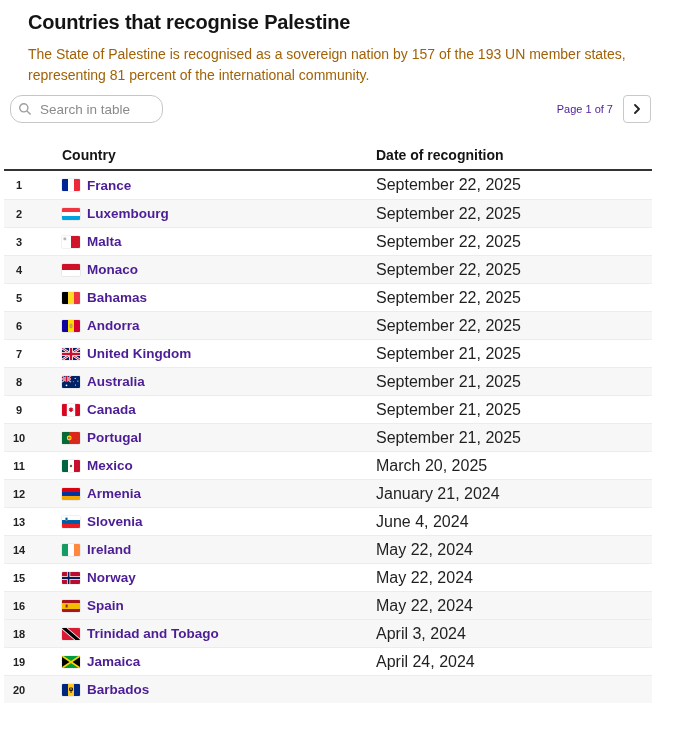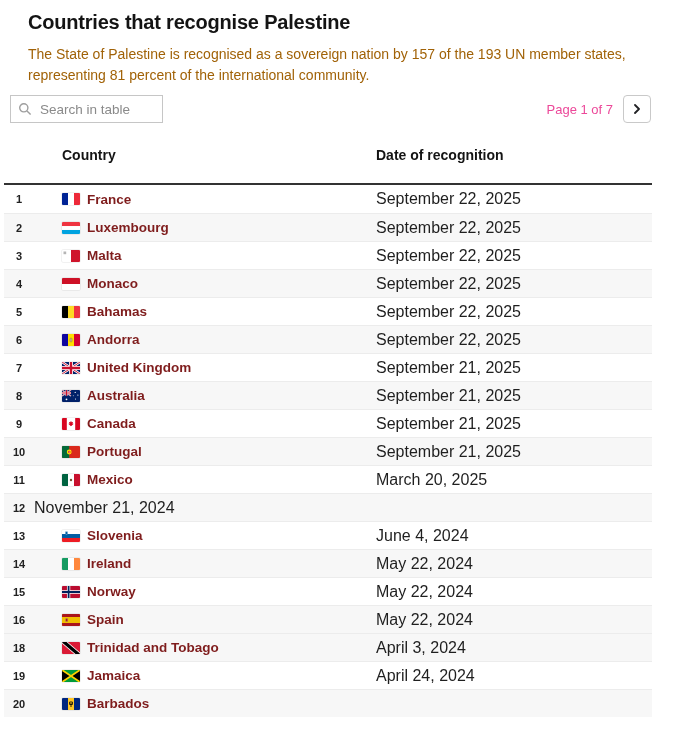--- a/index.html
+++ b/index.html
@@ -17,61 +17,61 @@
   .subtitle {
     font-size:14px; line-height:21px; color:#a16207; margin:0; max-width:640px;
   }
   .toolbar {
     margin:9px 24px 0 10px; height:28px;
     display:flex; align-items:center; justify-content:space-between;
   }
   .search-box {
     display:flex; align-items:center; gap:6px;
     width:153px; height:28px; box-sizing:border-box;
-    border:1px solid #c6c6c6; border-radius:0; background:#fff;
+    border:1px solid #c6c6c6; border-radius:12px; background:#fff;
     padding:0 8px 0 7px;
   }
   .search-box svg { flex:0 0 auto; }
   .search-box input {
     border:none; outline:none; background:transparent; min-width:0; flex:1;
     font-family:inherit; font-size:13.5px; color:#333;
   }
   .search-box input::placeholder { color:#8a8a8a; }
   .pager { display:flex; align-items:center; gap:10px; }
-  .page-label { font-size:13px; color:#ec4899; white-space:nowrap; }
+  .page-label { font-size:11px; color:#4c1d95; white-space:nowrap; }
   .next-btn {
     width:28px; height:28px; box-sizing:border-box; padding:0;
     border:1px solid #c9c9c9; border-radius:4px; background:#fff;
     display:flex; align-items:center; justify-content:center; cursor:pointer;
   }
   .tbl { margin:0 23px 0 4px; }
   .thead {
     display:flex; align-items:flex-end;
-    padding:24px 0 20px 0;
+    padding:24px 0 6px 0;
     border-bottom:2px solid #333;
     font-weight:bold; font-size:14px; color:#141414;
   }
   .c1 { flex:0 0 30px; text-align:center; }
   .c2 { flex:0 0 342px; padding-left:28px; box-sizing:border-box; }
   .c3 { flex:1; }
   .row {
     display:flex; align-items:center; height:28px; box-sizing:border-box;
     background:#fff;
   }
   .row:not(:first-child) { border-top:1px solid #ececec; }
   .row.even { background:#f7f7f7; }
   .row .c2 { display:flex; align-items:center; }
   .num { font-size:11px; font-weight:bold; color:#222; }
   .flag {
     width:18px; height:12px; display:block; flex:0 0 auto;
     margin-right:7px; border-radius:1px;
     box-shadow:0 0 1px rgba(0,0,0,0.55);
     background:#fff;
   }
-  .country-name { font-size:13.5px; font-weight:bold; color:#7f1d1d; white-space:nowrap;text-align:center; }
+  .country-name { font-size:13.5px; font-weight:bold; color:#4c1d95; white-space:nowrap;text-align:center; }
   .date { font-size:16px; color:#1f1f1f; white-space:nowrap; }
 </style>
 </head>
 <body>
 
 <div class="top">
   <h1 class="title">Countries that recognise Palestine</h1>
   <p class="subtitle">The State of Palestine is recognised as a sovereign nation by 157 of the 193 UN member states, representing 81 percent of the international community.</p>
 </div>
 
@@ -251,21 +251,29 @@
             <rect x="20" width="10" height="20" fill="#C8102E"></rect>
             <circle cx="15" cy="10" r="2" fill="#7a5230"></circle>
           </svg>
       <span class="country-name">Mexico</span>
     </div>
     <div class="c3 date">March 20, 2025</div>
   </div>
 
   <div class="row even">
     <div class="c1 num">12</div>
-    <div class="c3 date">November 21, 2024</div>
+    <div class="c2">
+      <svg class="flag" viewBox="0 0 30 20" preserveAspectRatio="none">
+            <rect width="30" height="6.7" fill="#D90012"></rect>
+            <rect y="6.7" width="30" height="6.6" fill="#0033A0"></rect>
+            <rect y="13.3" width="30" height="6.7" fill="#F2A800"></rect>
+          </svg>
+      <span class="country-name">Armenia</span>
+    </div>
+    <div class="c3 date">January 21, 2024</div>
   </div>
 
   <div class="row">
     <div class="c1 num">13</div>
     <div class="c2">
       <svg class="flag" viewBox="0 0 30 20" preserveAspectRatio="none">
             <rect width="30" height="20" fill="#fff"></rect>
             <rect y="6.7" width="30" height="6.6" fill="#005DA4"></rect>
             <rect y="13.3" width="30" height="6.7" fill="#ED1C24"></rect>
             <path d="M5.5,2.5 h4 v3.5 l-2,2.2 -2,-2.2 Z" fill="#005DA4" stroke="#fff" stroke-width="0.5"></path>

